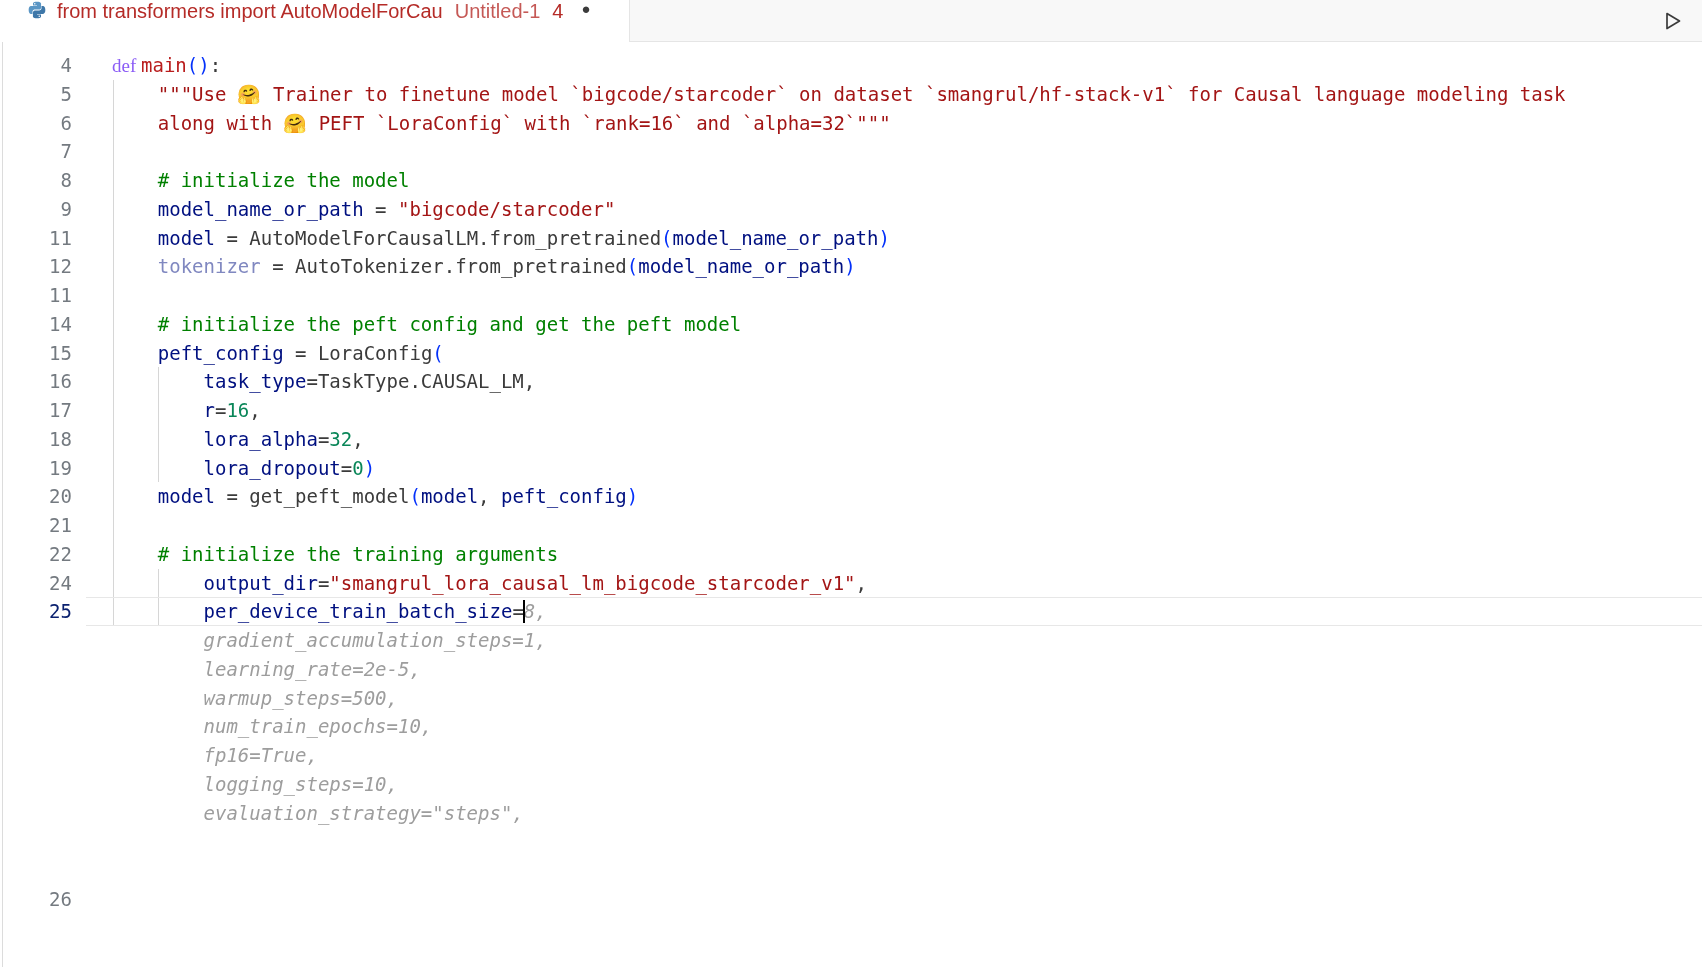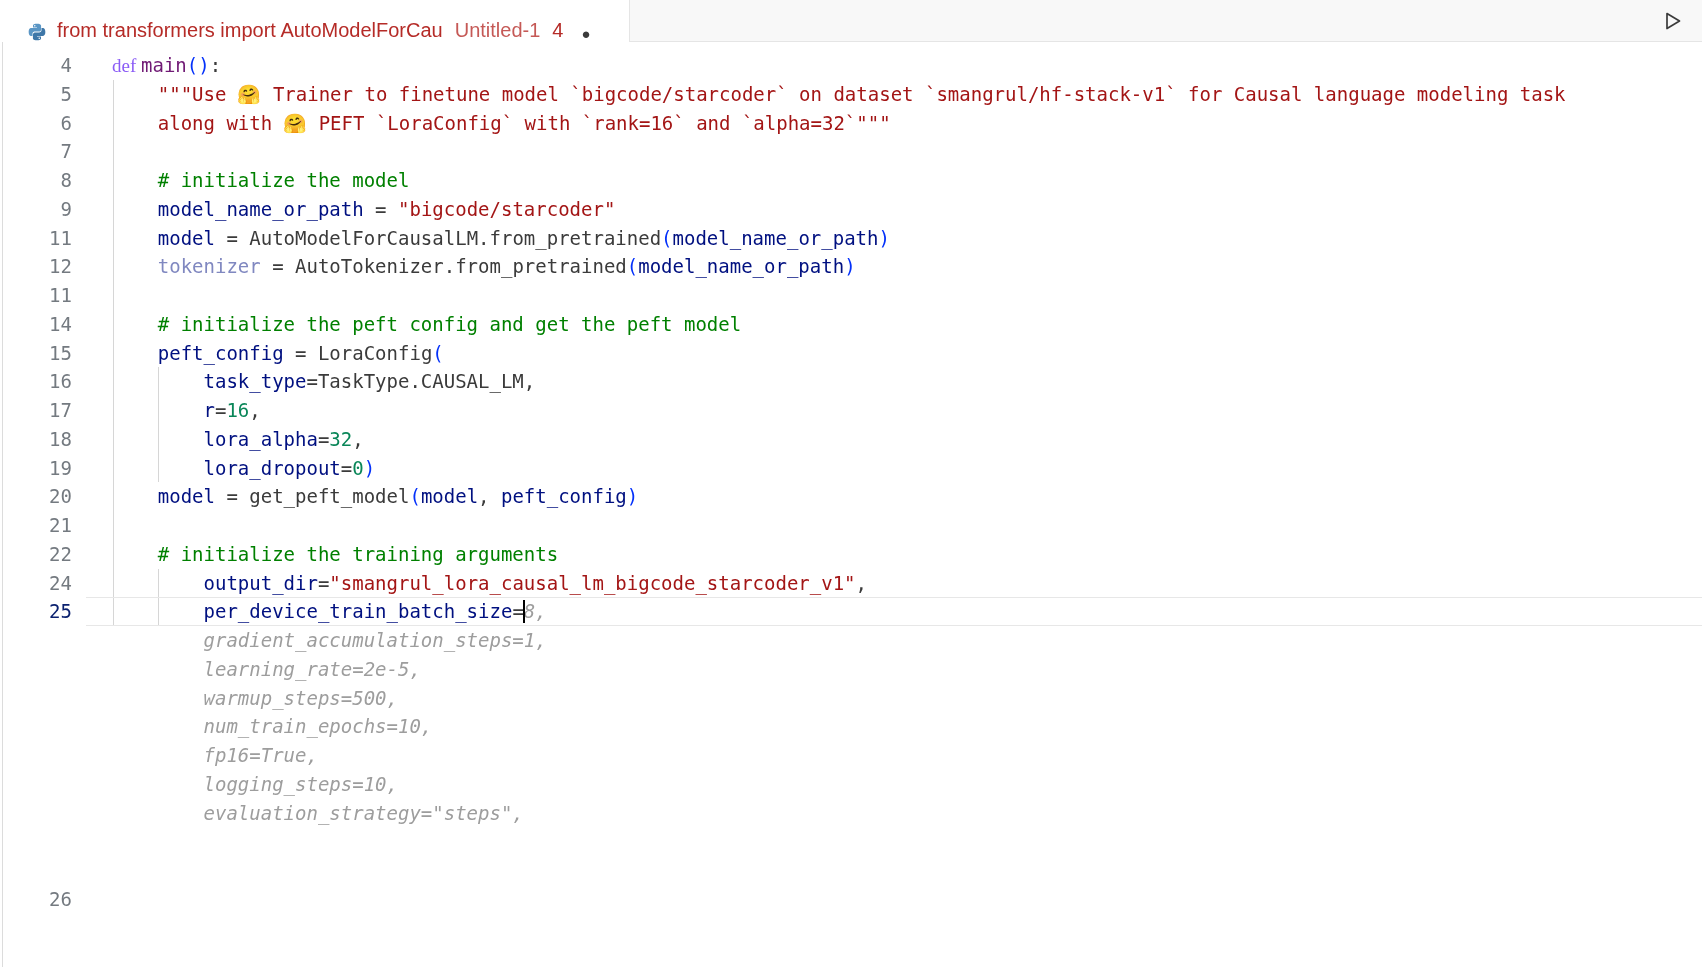--- a/index.html
+++ b/index.html
@@ -5,21 +5,21 @@
   * { margin:0; padding:0; box-sizing:border-box; }
   html,body { width:1702px; height:967px; overflow:hidden; background:#ffffff;
               font-family:"Liberation Sans", sans-serif; }
   .page-left-border { position:absolute; left:2px; top:0; width:1px; height:967px;
                       background:#dcdcdc; }
 
   
   .tab-bar { position:relative; height:42px; background:#f8f8f8;
              border-bottom:1px solid #e5e5e5; display:flex; }
   .tab { width:630px; height:42px; background:#ffffff; border-right:1px solid #e5e5e5;
-         display:flex; align-items:flex-end; padding-left:27px; gap:10px; cursor:pointer; }
+         display:flex; align-items:flex-start; padding-left:27px; gap:10px; cursor:pointer; }
   .tab-title { font-size:20px; color:#b52b27; white-space:nowrap; }
   .tab-subtitle { font-size:20px; color:#b52b27; opacity:.78; margin-left:2px; white-space:nowrap; }
   .tab-errcount { font-size:20px; color:#b52b27; margin-left:2px; }
   .tab-dirty { font-size:15px; color:#3b3b3b; margin-left:8px; }
   .run-btn { position:absolute; right:16px; top:7px; width:28px; height:28px;
              display:flex; align-items:center; justify-content:center; cursor:pointer; }
 
   
   .editor { position:relative; height:925px; padding-top:9px; overflow:hidden;
             font-family:"DejaVu Sans Mono", monospace; font-size:19px; }
@@ -27,21 +27,21 @@
   .gutter { flex:0 0 112px; text-align:right; padding-right:40px; color:#747a80;
             user-select:none; }
   .code-line.current .gutter { color:#0b216f; }
   .line-content { position:relative; flex:1; white-space:pre; color:#3b3b3b; }
   .code-line.current::after { content:""; position:absolute; left:86px; right:0; top:0;
             bottom:0; border-top:1px solid #e7e7e7; border-bottom:1px solid #e7e7e7;
             pointer-events:none; }
   .guide { position:absolute; top:0; bottom:0; width:1px; background:#d6d6d6; }
 
   .s-kw   { color:#8b5cf6;font-family:Liberation Serif, serif; }
-  .s-fn   { color:#701a75; }
+  .s-fn   { color:#b91c1c; }
   .s-var  { color:#001080; }
   .s-uvar { color:#8088c0; }
   .s-str  { color:#a31515; }
   .s-com  { color:#008000; }
   .s-num  { color:#098658; }
   .s-txt  { color:#3b3b3b; }
   .s-br   { color:#0431fa; }
   .s-brerr{ color:#e51400; text-decoration:underline wavy #e51400;
             text-decoration-thickness:1px; text-underline-offset:6px; }
   .s-ghost{ color:#9d9d9d; font-style:italic; }

